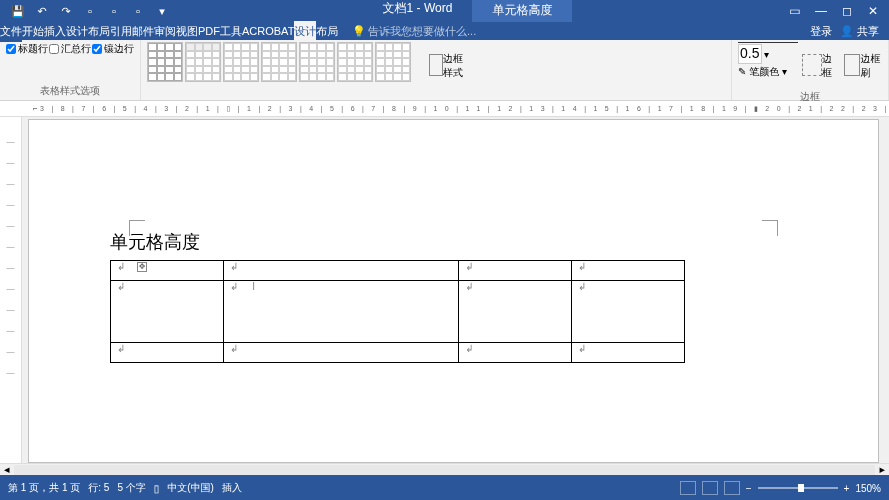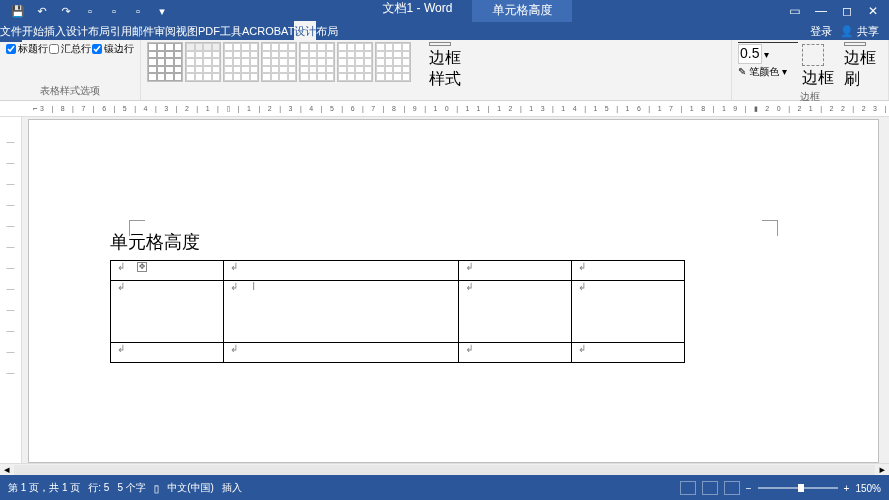--- a/index.html
+++ b/index.html
@@ -29,21 +29,21 @@
   .ribbon-group-content { flex: 1; display: flex; align-items: flex-start; gap: 4px; }
   .ribbon-group-label { text-align: center; color: #666; font-size: 10px; padding-bottom: 2px; }
   .checkbox-col { display: flex; flex-direction: row; gap: 1px; }
   .chk { display: flex; align-items: center; gap: 2px; font-size: 10px; }
   .chk input { width: 10px; height: 10px; }
   .style-grid { display: flex; gap: 2px; }
   .style-item { width: 36px; height: 40px; border: 1px solid #c0c0c0; background: #fff; display: grid; grid-template-columns: repeat(4,1fr); grid-template-rows: repeat(5,1fr); cursor: pointer; }
   .style-item > div { border: 0.5px solid #d0d0d0; }
   .style-item.s1 > div { border-color: #aaa; }
   .style-item.s2 > div:nth-child(-n+4) { background: #eee; }
-  .style-big-btn { display: flex; flex-direction: column; align-items: flex-start; justify-content: center; width: 38px; height: 48px; cursor: pointer; font-size: 16px; }
+  .style-big-btn { display: flex; align-items: center; justify-content: center; width: 38px; height: 48px; cursor: pointer; font-size: 10px; }
   .icon-box { width: 22px; height: 22px; border: 1px solid #888; margin-bottom: 2px; }
   .border-opts { display: flex; flex-direction: column; gap: 1px; font-size: 10px; }
   .border-line { width: 60px; border-top: 1px solid #333; }
   .border-width { display: flex; align-items: center; gap: 2px; }
   .border-width input { width: 24px; font-size: 14px; border: 1px solid #ccc; padding: 1px; }
   
   
   .ruler-h { height: 16px; background: #fff; border-bottom: 1px solid #ddd; display: flex; align-items: center; font-size: 8px; color: #666; padding-left: 30px; letter-spacing: 0; overflow: hidden; white-space: nowrap; }
   .ruler-h span { display: inline-block; text-align: center; }
   
@@ -111,20 +111,21 @@
   <div class="menu-tab">设计</div>
   <div class="menu-tab">布局</div>
   <div class="menu-tab">引用</div>
   <div class="menu-tab">邮件</div>
   <div class="menu-tab">审阅</div>
   <div class="menu-tab">视图</div>
   <div class="menu-tab">PDF工具</div>
   <div class="menu-tab">ACROBAT</div>
   <div class="menu-tab active">设计</div>
   <div class="menu-tab">布局</div>
+  <span class="tell-me"><span class="bulb">💡</span><span>告诉我您想要做什么...</span></span>
   <div class="menu-right">
     <span>登录</span>
     <span>👤 <span>共享</span></span>
   </div>
 </div>
 
 <div class="ribbon">
   <div class="ribbon-group">
     <div class="ribbon-group-content">
       <div class="checkbox-col">

